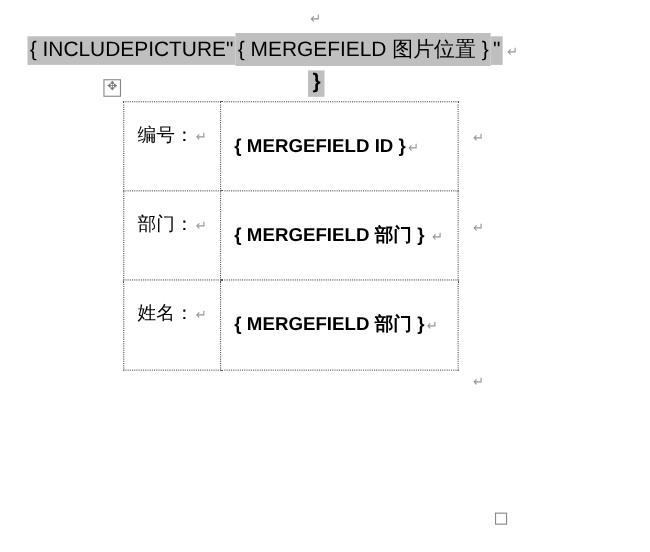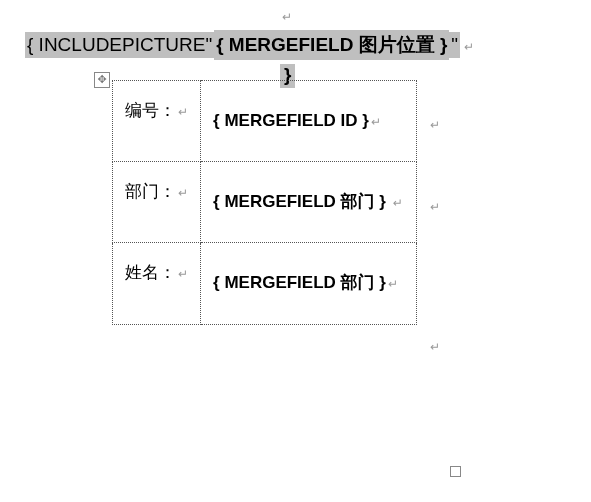--- a/index.html
+++ b/index.html
@@ -60,21 +60,21 @@
     border: 1px solid #888;
     background: #fff;
     text-align: center;
     line-height: 13px;
     font-size: 11px;
     color: #777;
     cursor: move;
   }
   .tbl {
     position: absolute;
-    top: 80px;
+    top: 92px;
     left: 112px;
     border-collapse: collapse;
     width: 305px;
   }
   .tbl td {
     border: 1px dotted #555;
     padding: 18px 12px;
     vertical-align: top;
     font-size: 17px;
   }
@@ -102,21 +102,21 @@
   }
 </style>
 </head>
 <body>
 
 <div class="toppara">
   <span class="pilc">↵</span>
 </div>
 
 <div class="headerline">
-  <span class="hl-seg">{ INCLUDEPICTURE"</span><span class="hl-seg" style="font-weight:bold;">{ MERGEFIELD 图片位置 }</span><span class="hl-seg">"</span><span class="pilc" style="margin-left:4px;">↵</span>
+  <span class="hl-seg">{ INCLUDEPICTURE"</span><span class="hl-seg" style="font-weight:normal;">{ MERGEFIELD 图片位置 }</span><span class="hl-seg">"</span><span class="pilc" style="margin-left:4px;">↵</span>
 </div>
 
 <div class="line2">
   <span class="brace">}</span>
 </div>
 
 <div class="tablehandle">✥</div>
 
 <table class="tbl">
   <tbody>

